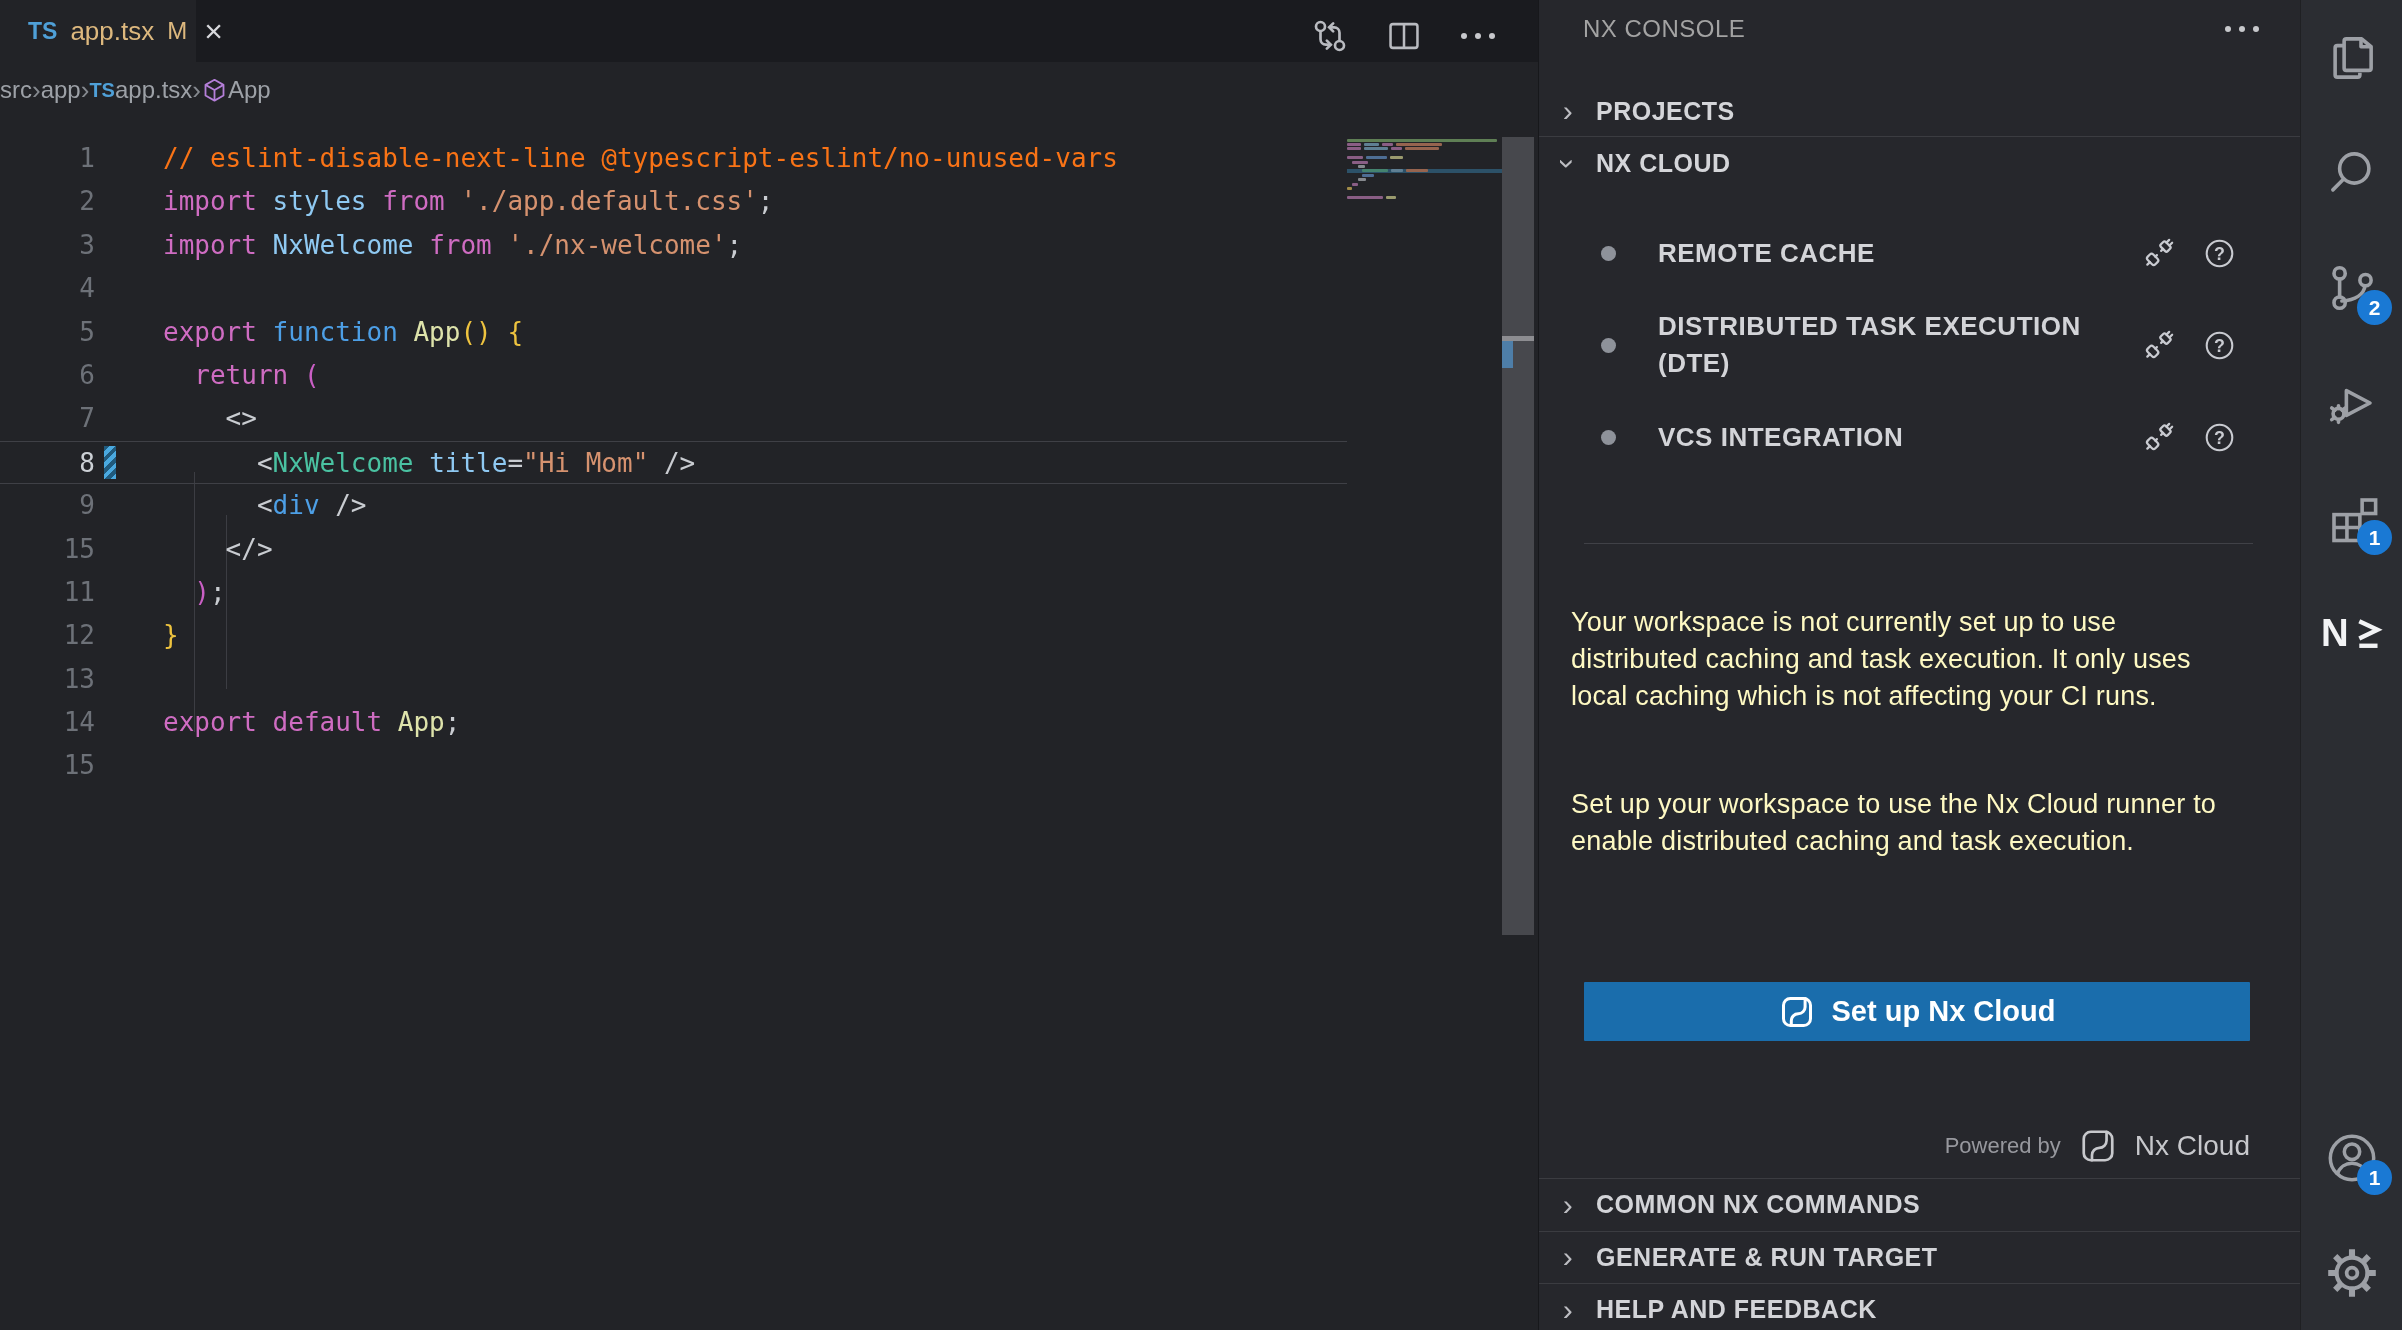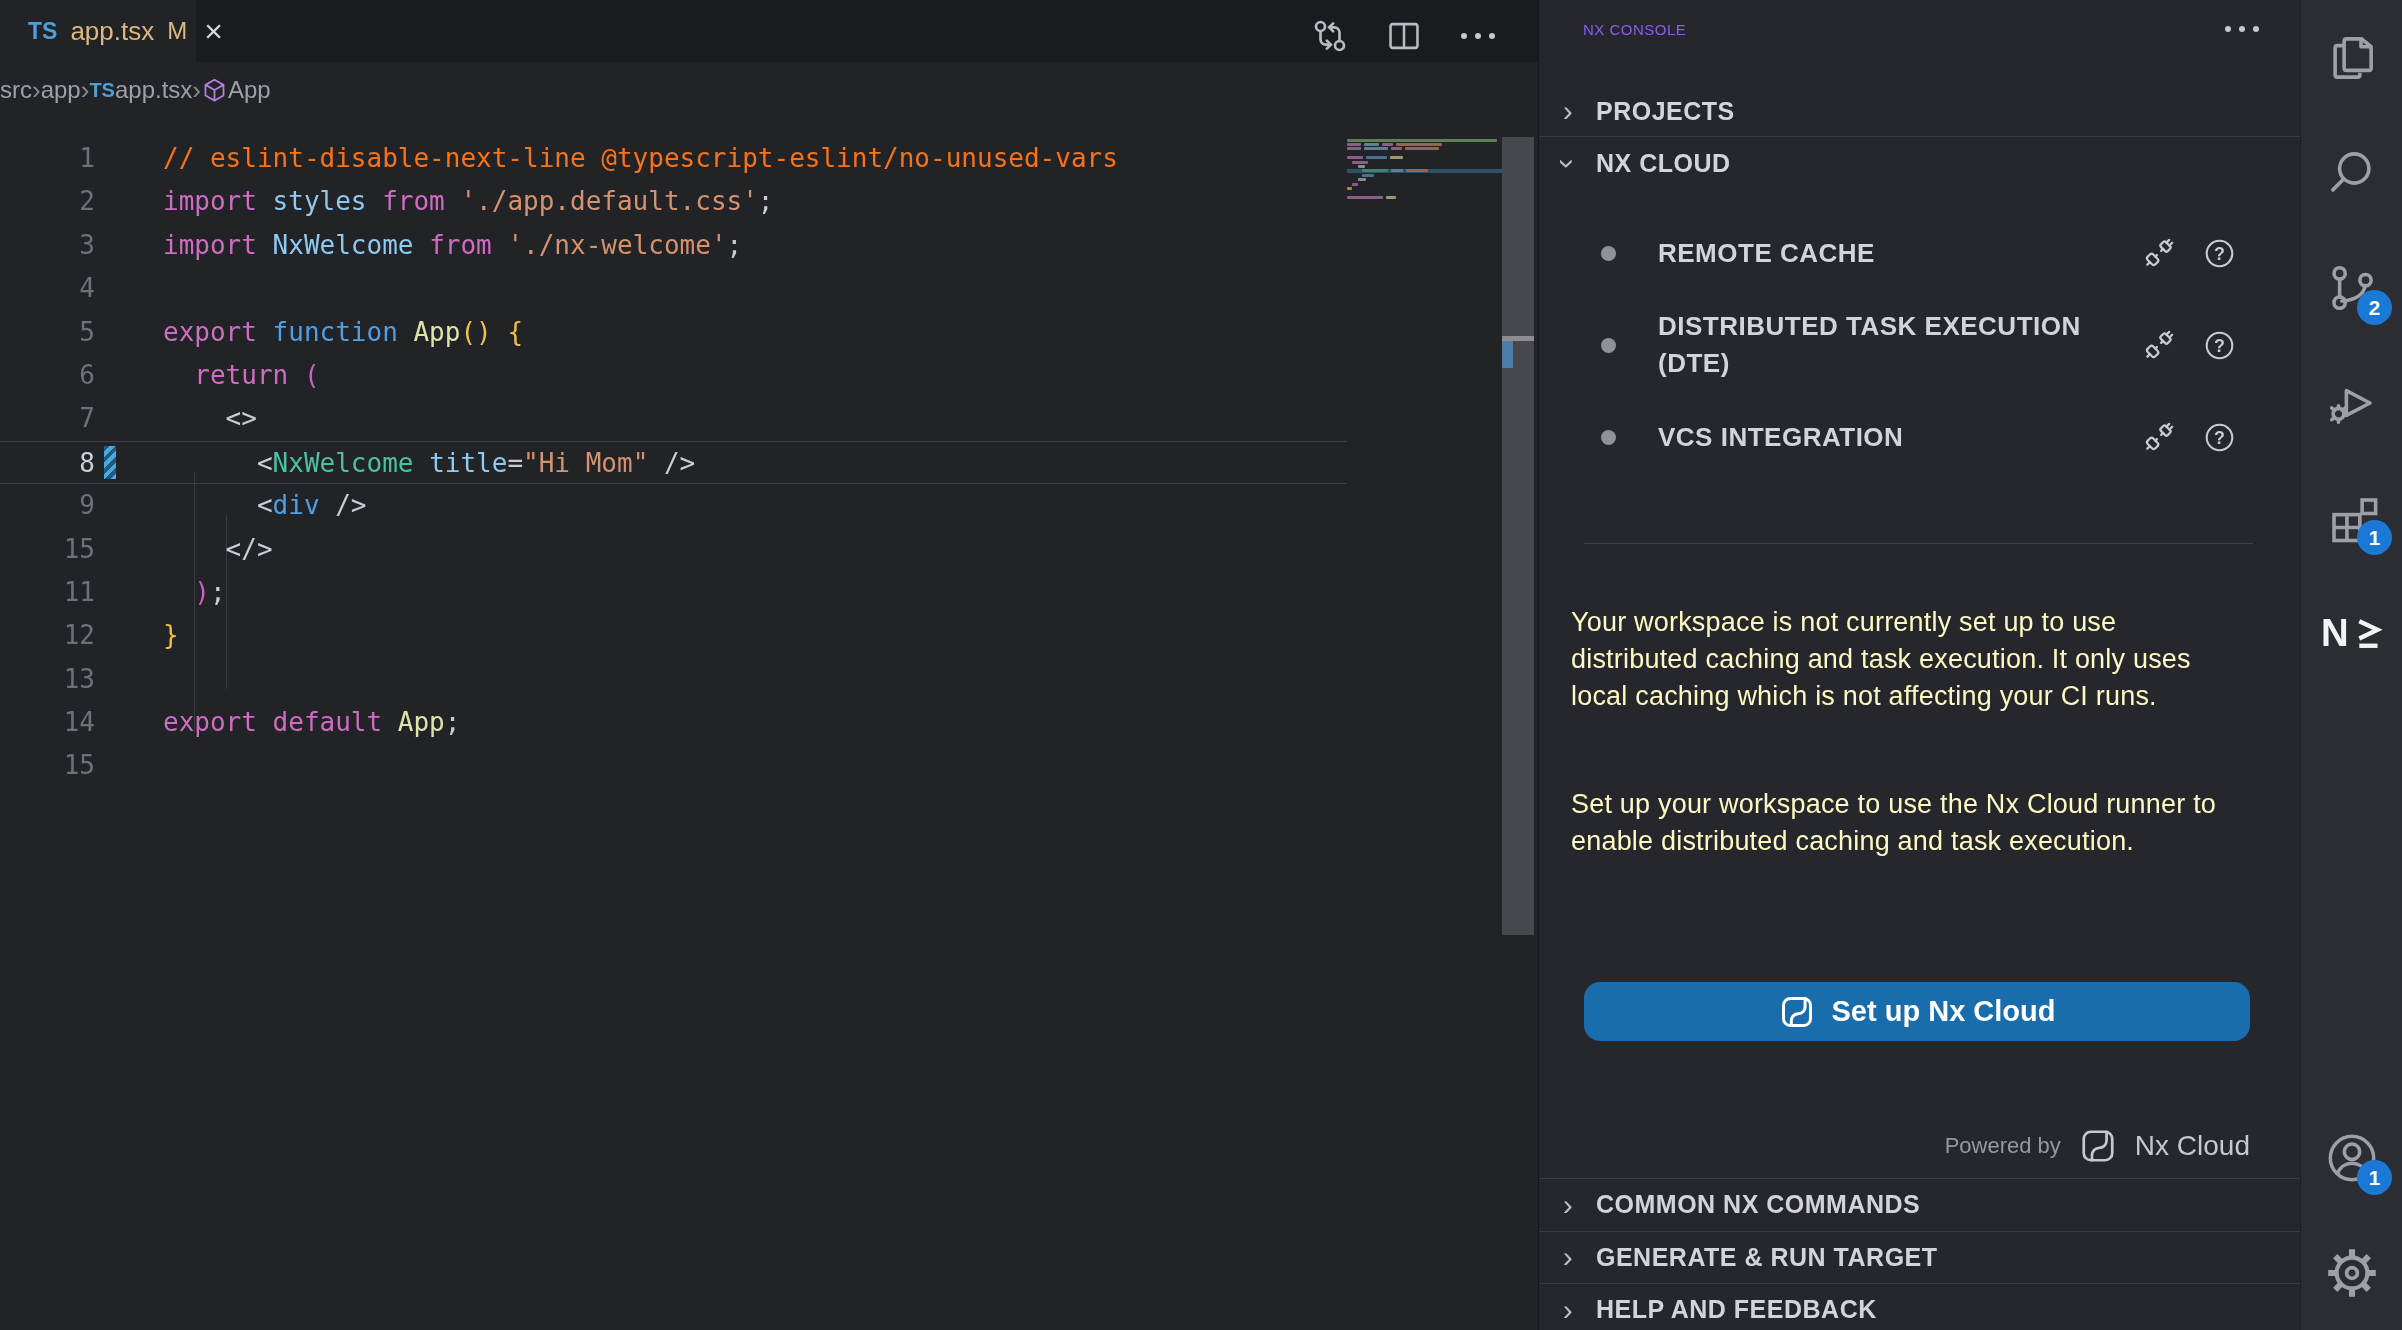--- a/index.html
+++ b/index.html
@@ -47,21 +47,21 @@
   .mm-row { position:absolute; left:0; width:155px; height:4.4px; }
   .mm-active { position:absolute; left:0; width:155px; height:4.6px; background:#2c5168; }
   .mm-seg { position:absolute; top:0.6px; height:3px; border-radius:1px; }
   .vscrollbar { position:absolute; left:1502px; top:137px; width:32px; height:798px; background:#47484d; }
   .sb-line { position:absolute; left:0; top:199px; width:32px; height:5px; background:#8d8d91; }
   .sb-mark { position:absolute; left:0; top:204px; width:11px; height:27px; background:#4e7ea8; }
 
   
   .panel { position:absolute; left:1538px; top:0; width:762px; height:1330px; background:#26272c; border-left:1px solid #17181b; }
   .panel-header { position:absolute; top:0; left:0; right:0; height:58px; display:flex; align-items:center; padding:0 38px 0 44px; }
-  .panel-title { color:#8b5cf6; font-size:15px; letter-spacing:0.5px; }
+  .panel-title { color:#a3a3a3; font-size:24px; letter-spacing:0.5px; }
   .panel-more { margin-left:auto; }
 
   .sect-row { position:absolute; left:0; right:0; display:flex; align-items:center; gap:15px; padding-left:16px;
               font-weight:bold; font-size:25px; color:#d4d5d9; letter-spacing:0.5px; }
   .chev { font-size:30px; color:#bcbdc2; width:26px; text-align:center; font-weight:normal; }
   .chev.open { display:inline-block; transform:rotate(90deg); }
   .row-projects { top:86px; height:50px; }
   .row-nxcloud { top:136px; height:54px; border-top:1px solid #3b3c41; }
 
   .features { position:absolute; top:207px; left:0; right:0; }
@@ -69,21 +69,21 @@
   .feature:nth-child(1){height:92px}.feature:nth-child(2){height:92px}.feature:nth-child(3){height:92px}
   .feat-dot { width:15px; height:15px; border-radius:50%; background:#8e929a; flex:none; }
   .feat-label { margin-left:42px; font-weight:bold; font-size:26px; line-height:37px; letter-spacing:0.5px; color:#d3d4d8; max-width:430px; }
   .feat-icons { margin-left:auto; display:flex; gap:26px; color:#c9cbd1; align-items:center; }
 
   .divider1 { position:absolute; top:543px; left:45px; right:47px; height:1px; background:#404147; }
   .para { position:absolute; left:32px; width:672px; font-size:27px; line-height:37px; color:#fef9c3; letter-spacing:0.2px; }
   .p1 { top:604px; } .p2 { top:786px; }
 
   .setup-btn { position:absolute; top:982px; left:45px; right:50px; height:59px; background:#1a6dac; border:none;
-               border-radius:16px; display:flex; align-items:center; justify-content:center; gap:17px;
+               border-radius:1px; display:flex; align-items:center; justify-content:center; gap:17px;
                color:#ffffff; font-size:29px; font-weight:600; font-family:"Liberation Sans",sans-serif; cursor:pointer; }
 
   .powered { position:absolute; top:1120px; right:50px; height:52px; display:flex; align-items:center; gap:18px; }
   .powered-prefix { color:#97989e; font-size:22px; }
   .powered-brand { color:#c7c8cc; font-size:28px; }
   .powered-icon { color:#c7c8cc; }
 
   .bottom-sections { position:absolute; top:1178px; left:0; right:0; }
   .bottom-sections .sect-b { height:52.5px; display:flex; align-items:center; gap:15px; padding-left:16px;
                              border-top:1px solid #3b3c41; font-weight:bold; font-size:25px; color:#d3d4d8; letter-spacing:0.5px; }

